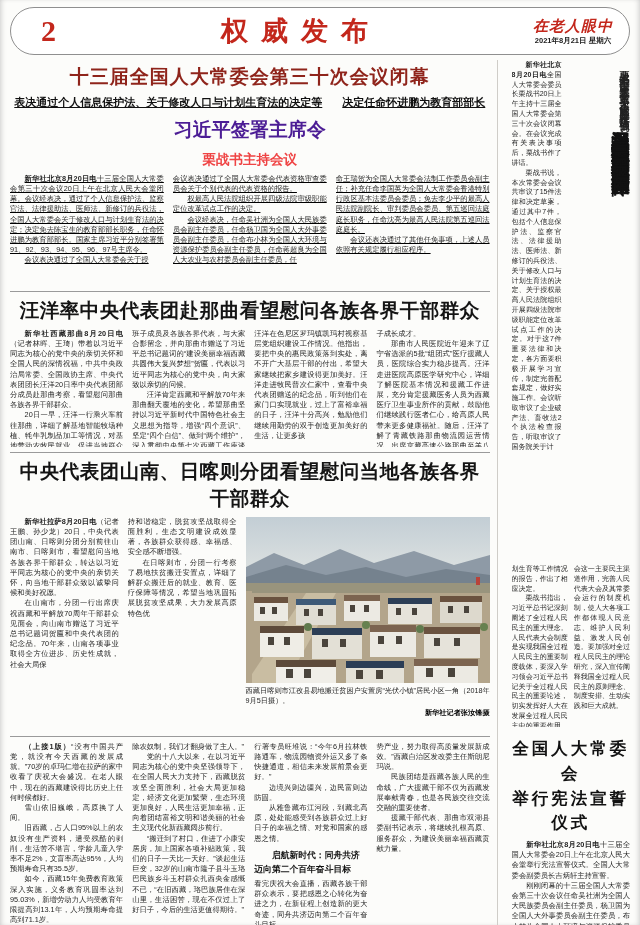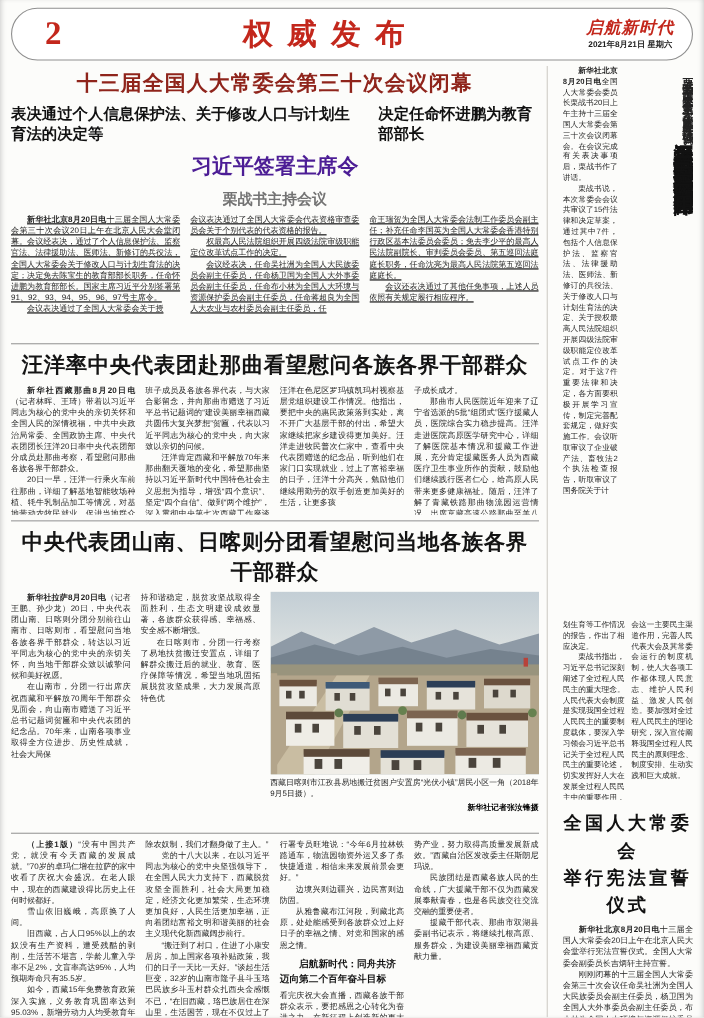--- a/index.html
+++ b/index.html
@@ -18,23 +18,23 @@
   .sidebar{width:120px;margin-left:7px;padding-left:14px;border-left:1px solid #cfcdc8;}
   
   .bodytext p, p.byline-p{margin:0;font-size:7.3px;line-height:1.4;text-align:justify;color:#1f1f1f;text-indent:2em;}
   .bodytext.cont > p:first-child, .bodytext.cont > div > p:first-child{text-indent:0;}
   .cols{display:flex;gap:9px;}
   .col{flex:1;overflow:hidden;}
   strong.byline{font-weight:bold;}
   .rule{border:none;border-top:1px solid #9a9a9a;margin:5px 0;}
   
   .lead-headline{margin:6px 0 0;text-align:center;font-family:"Liberation Serif",serif;font-weight:bold;font-size:19px;line-height:1.15;color:#8f241b;letter-spacing:1px;}
-  .lead-deck{display:flex;justify-content:center;gap:20px;margin-top:7px;font-size:14px;font-weight:bold;color:#111;}
+  .lead-deck{display:flex;justify-content:center;gap:20px;margin-top:7px;font-size:11px;font-weight:bold;color:#111;text-decoration:underline;}
   .lead-sub{margin:7px 0 0;text-align:center;font-weight:bold;font-size:19px;color:#4c1d95;}
-  .lead-kicker{margin:8px 0 5px;text-align:center;font-weight:bold;font-size:13.5px;color:#737373;}
+  .lead-kicker{margin:8px 0 5px;text-align:center;font-weight:bold;font-size:13.5px;color:#ef4444;}
   .lead-cols{height:112px;text-decoration:underline;}
   
   .art-headline{margin:4px 0 5px;text-align:center;font-family:"Liberation Serif",serif;font-weight:bold;font-size:19.5px;color:#141414;letter-spacing:.5px;}
   .wy-cols{height:118px;}
   .dl-row{height:214px;}
   .photo-block{width:244px;flex:none;}
   .photo-frame{width:244px;height:166px;overflow:hidden;background:#cfd6d8;}
   .caption{margin-top:3px;font-size:7.2px;line-height:1.45;text-align:justify;color:#1f1f1f;}
   .credit{text-align:right;font-weight:bold;font-size:7.2px;margin-top:1px;}
   .jump-cols{height:226px;}
@@ -54,21 +54,21 @@
 </style>
 </head>
 <body>
 
 <div class="page">
 
   <div class="masthead-bar">
     <div class="pageno accent">2</div>
     <div class="section-title accent">权威发布</div>
     <div class="mast-right">
-      <div class="mast-logo accent">启航新时代</div>
+      <div class="mast-logo accent">在老人眼中</div>
       <div class="mast-date">2021年8月21日 星期六</div>
     </div>
   </div>
 
   <div class="content">
 
     <div class="main-left">
 
       <div>
         <h1 class="lead-headline">十三届全国人大常委会第三十次会议闭幕</h1>

